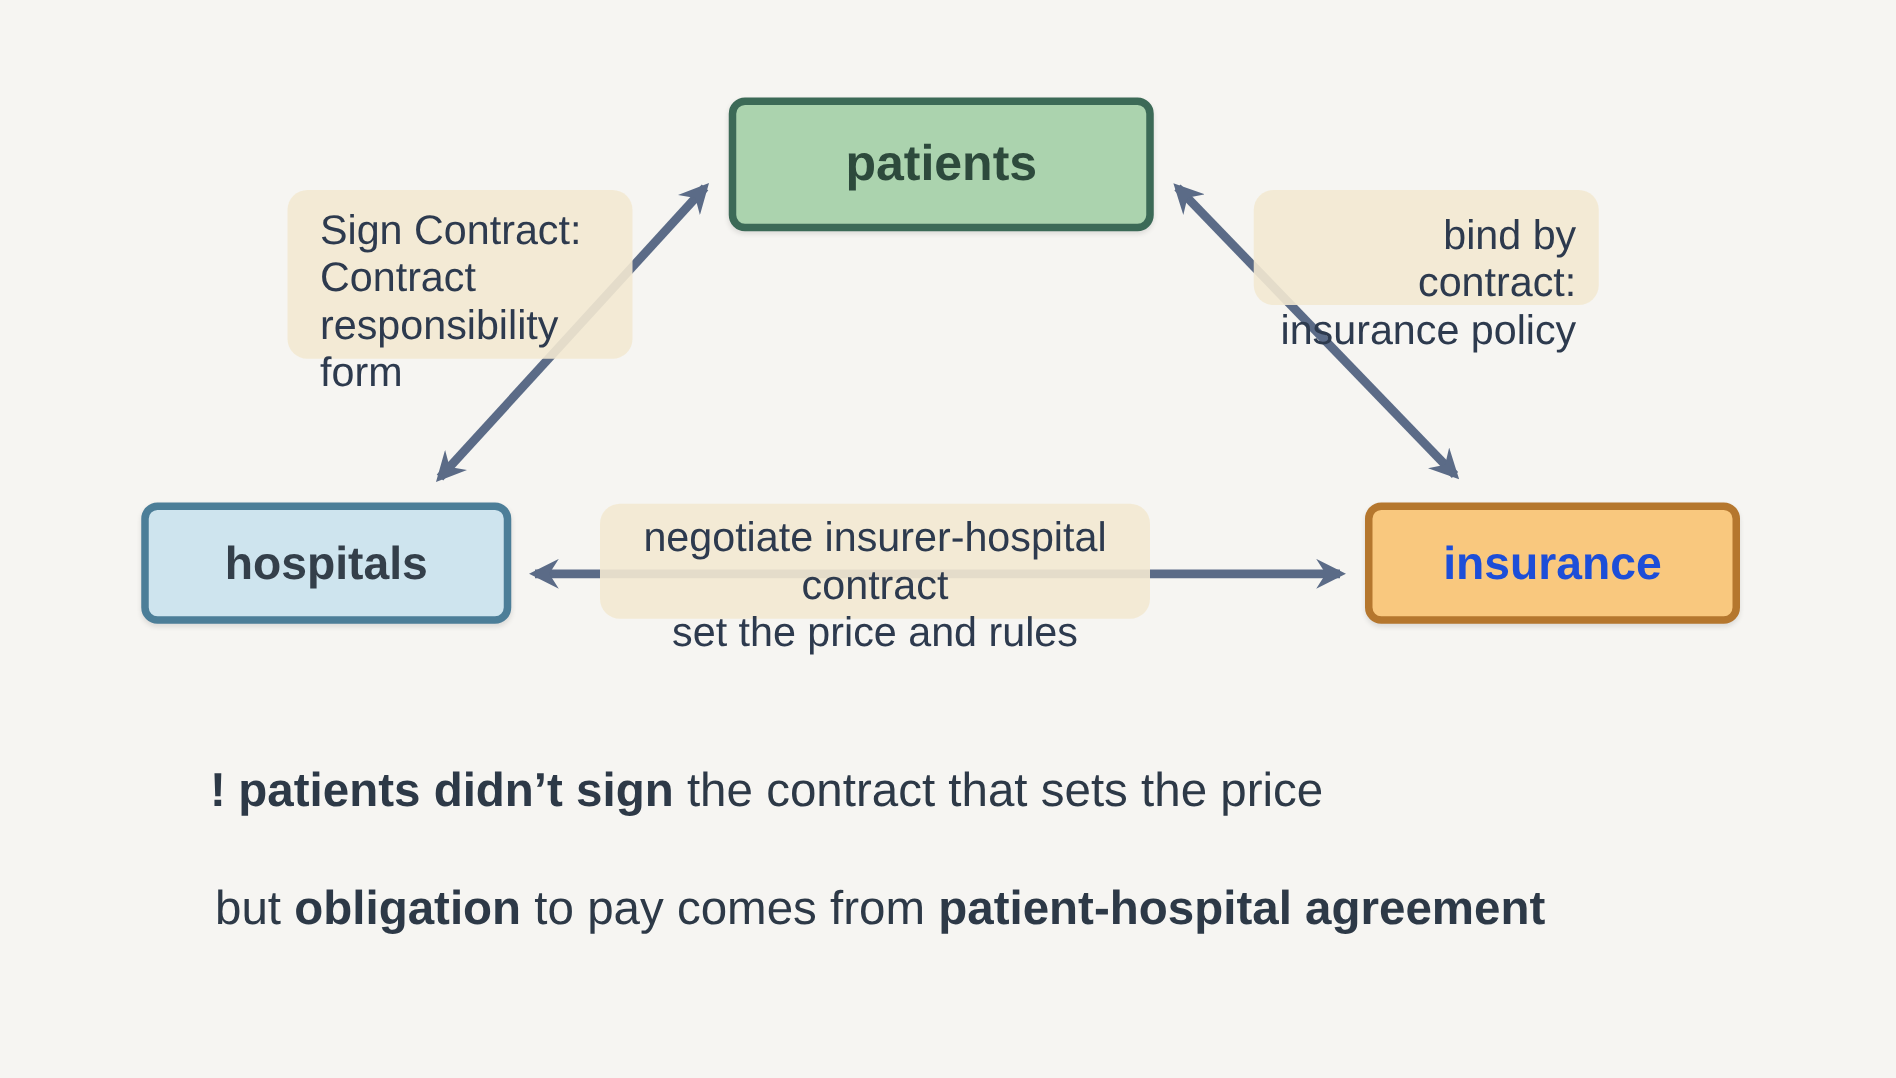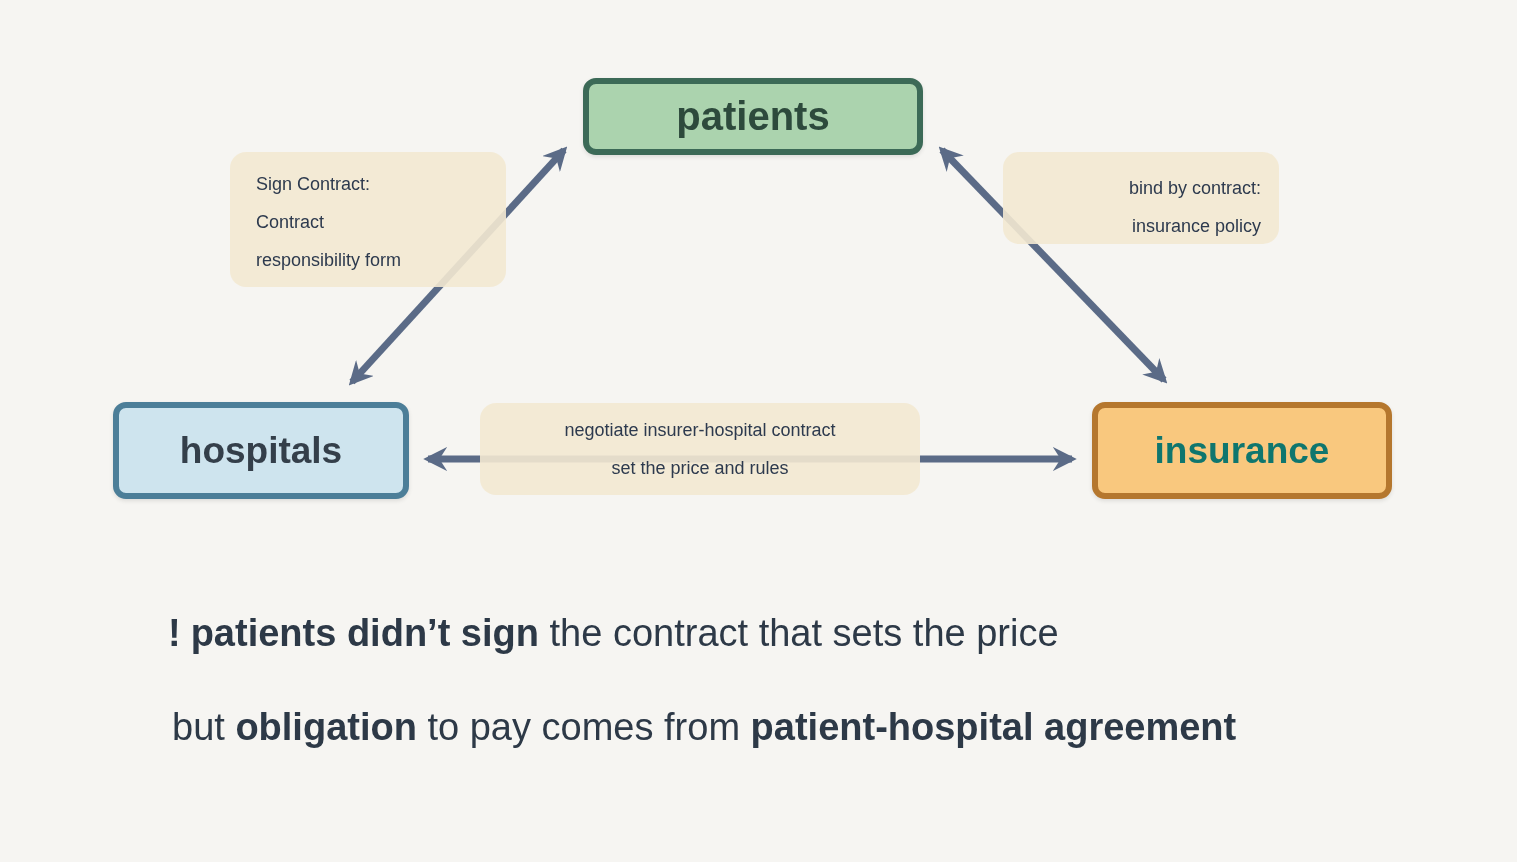--- a/index.html
+++ b/index.html
@@ -23,21 +23,21 @@
     height: 862px;
     z-index: 1;
   }
   
   .edge-label {
     position: absolute;
     z-index: 2;
     background: rgba(243, 233, 209, 0.90);
     border-radius: 16px;
     color: #2d3a4e;
-    font-size: 18px;
+    font-size: 33px;
     line-height: 38px;
     box-sizing: border-box;
   }
   .edge-label.sign {
     left: 230px; top: 152px;
     width: 276px; height: 135px;
     padding: 13px 20px 0 26px;
     text-align: left;
   }
   .edge-label.bind {
@@ -59,40 +59,40 @@
     display: flex;
     align-items: center;
     justify-content: center;
     border-radius: 13px;
     box-sizing: border-box;
     font-weight: bold;
     box-shadow: 0 2px 4px rgba(0,0,0,0.10);
   }
   .node.patients {
     left: 583px; top: 78px;
-    width: 340px; height: 77px;
+    width: 340px; height: 107px;
     background: #abd3ae;
     border: 6px solid #3c6a57;
     color: #2d4a3c;
     font-size: 40px;
   }
   .node.hospitals {
     left: 113px; top: 402px;
     width: 296px; height: 97px;
     background: #cee4ee;
     border: 6px solid #4c7e98;
     color: #343f4a;
     font-size: 37px;
   }
   .node.insurance {
     left: 1092px; top: 402px;
     width: 300px; height: 97px;
     background: #f9c87e;
     border: 6px solid #b5772e;
-    color: #0f766e;
+    color: #1d4ed8;
     font-size: 37px;
   }
   
   .note {
     position: absolute;
     z-index: 2;
     color: #2d3947;
     font-size: 38px;
     white-space: nowrap;
   }

